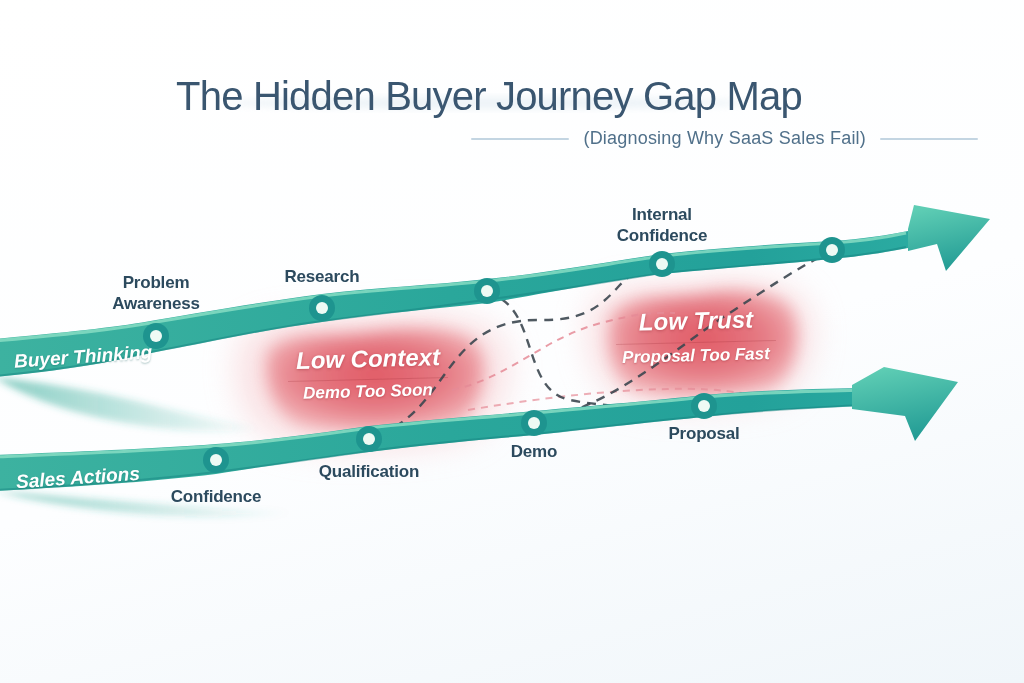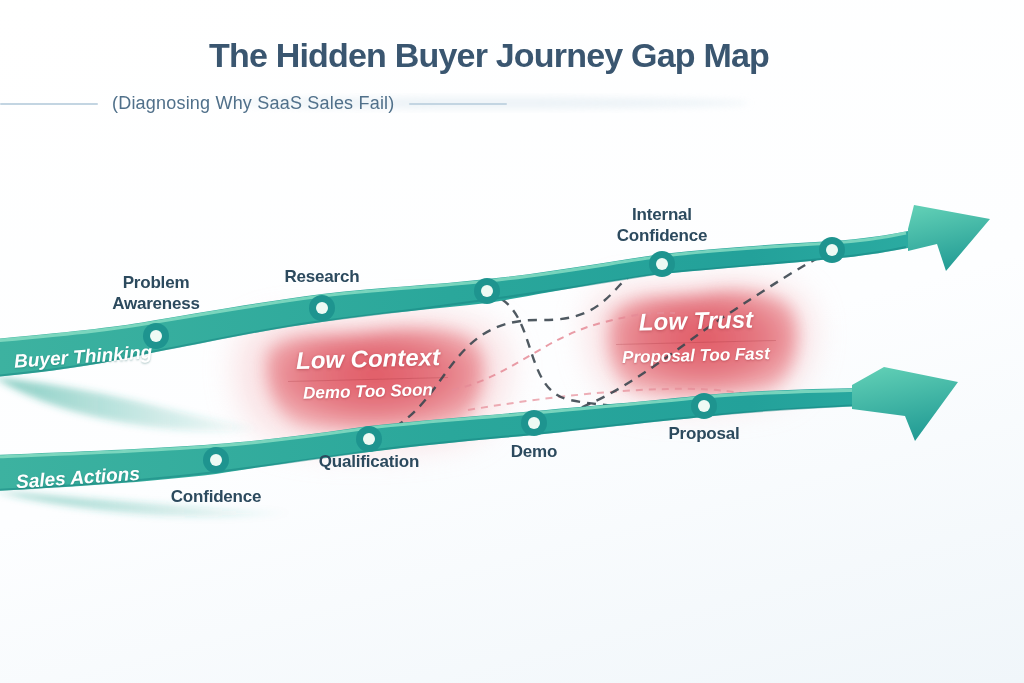--- a/index.html
+++ b/index.html
@@ -4,23 +4,23 @@
 <style>
   html,body { margin:0; padding:0; background:#ffffff; }
   .canvas {
     position:relative; width:1024px; height:683px; overflow:hidden;
     font-family:"Liberation Sans", sans-serif;
     background:linear-gradient(165deg,#ffffff 0%,#fdfeff 55%,#f0f6fa 100%);
   }
   .svg-layer { position:absolute; left:0; top:0; width:1024px; height:683px; }
   .hdr { position:absolute; left:0; top:36px; width:978px; text-align:center; }
   .title {
-    font-size:34px; font-weight:bold; letter-spacing:-0.8px; color:#3a5670;
+    font-size:40px; font-weight:normal; letter-spacing:-0.8px; color:#3a5670;margin-top:38px;
   }
-  .subtitle-row { margin-top:18px; display:flex; align-items:center; justify-content:flex-start; gap:14px; }
+  .subtitle-row { margin-top:9px; display:flex; align-items:center; justify-content:flex-end; gap:14px; }
   .sub-line { width:98px; height:2px; background:#c3d5e2; border-radius:1px; }
   .subtitle { font-size:18px; color:#50708a; letter-spacing:0.2px; }
   .stage {
     position:absolute; text-align:center; font-weight:bold; font-size:17px;
     line-height:1.22; color:#2c4a5e; letter-spacing:-0.2px;
   }
   .track-label {
     position:absolute; color:#ffffff; font-style:italic; font-weight:bold; font-size:19px;
     text-shadow:0 1px 2px rgba(18,90,85,.35); transform:rotate(-4deg); white-space:nowrap;
   }
@@ -164,21 +164,21 @@
       <div class="subtitle">(Diagnosing Why SaaS Sales Fail)</div>
       <div class="sub-line"></div>
     </div>
   </div>
 
   <div class="stage" style="left:91px; top:273px; width:130px;">Problem Awareness</div>
   <div class="stage" style="left:257px; top:267px; width:130px;">Research</div>
   <div class="stage" style="left:597px; top:205px; width:130px;">Internal Confidence</div>
 
   <div class="stage" style="left:146px; top:487px; width:140px;">Confidence</div>
-  <div class="stage" style="left:294px; top:452px; width:150px;">Qualification</div>
+  <div class="stage" style="left:294px; top:462px; width:150px;">Qualification</div>
   <div class="stage" style="left:484px; top:442px; width:100px;">Demo</div>
   <div class="stage" style="left:639px; top:424px; width:130px;">Proposal</div>
 
   <div class="track-label" style="left:14px; top:346px;">Buyer Thinking</div>
   <div class="track-label" style="left:16px; top:467px;">Sales Actions</div>
 
   <div class="gap-title" style="left:248px; top:345px; width:240px;">Low Context</div>
   <div class="gap-divider" style="left:288px; top:379px; width:160px;"></div>
   <div class="gap-sub" style="left:248px; top:382px; width:240px;">Demo Too Soon</div>
 

